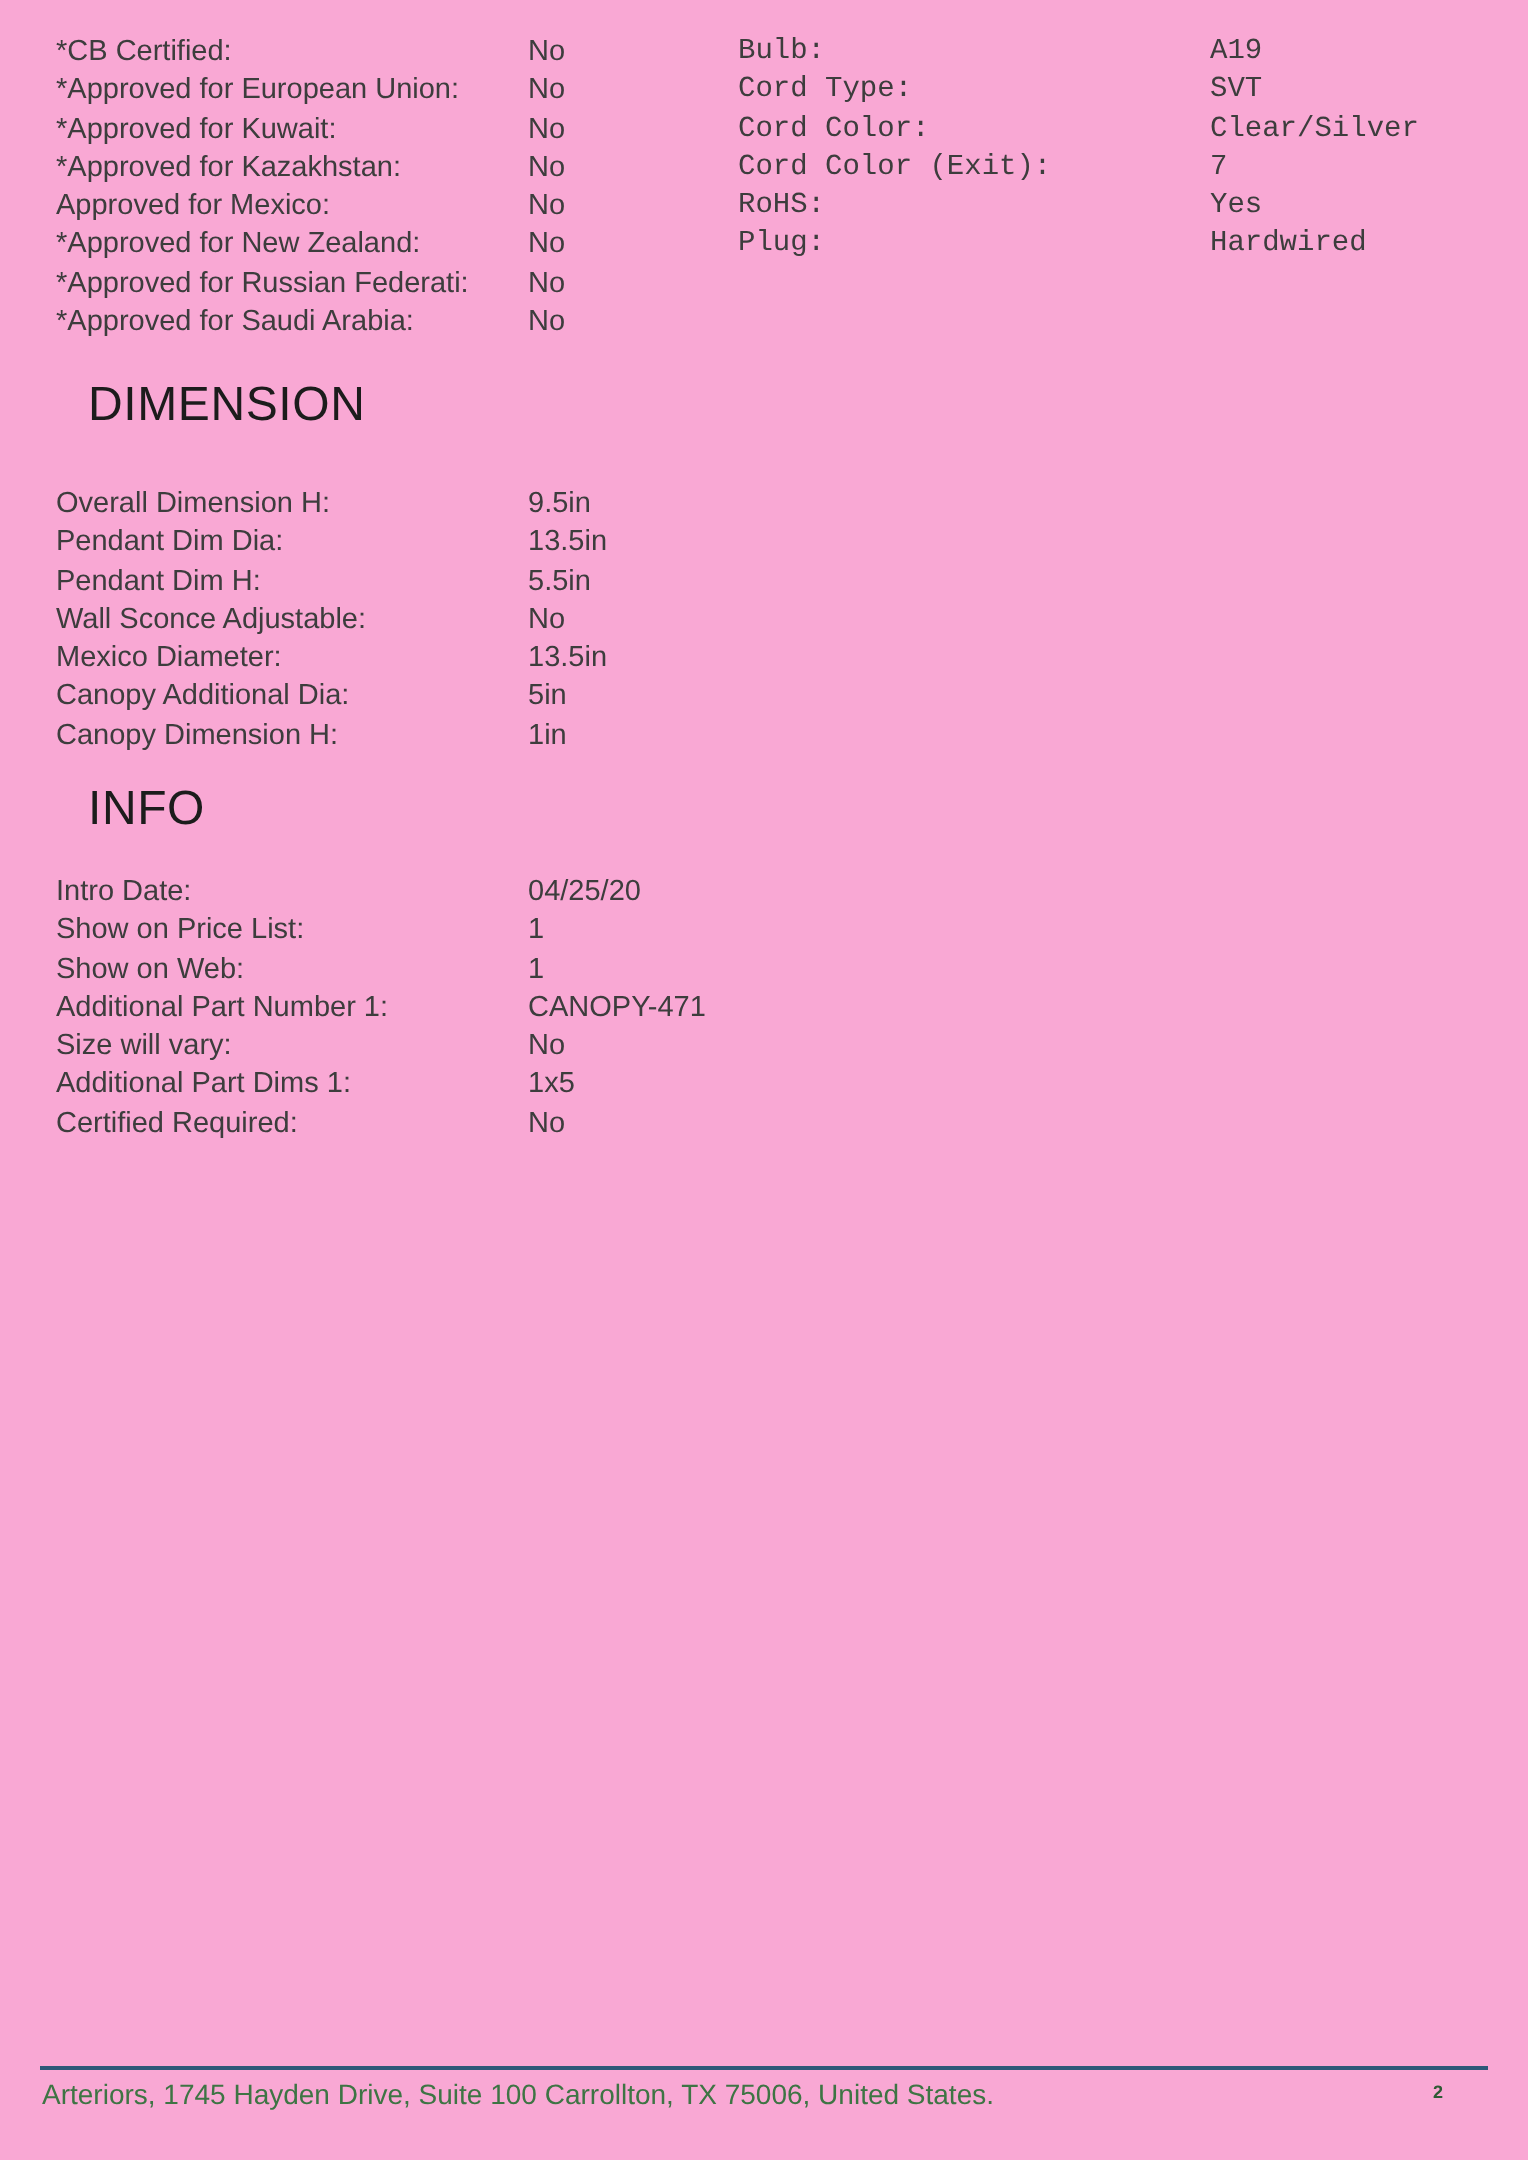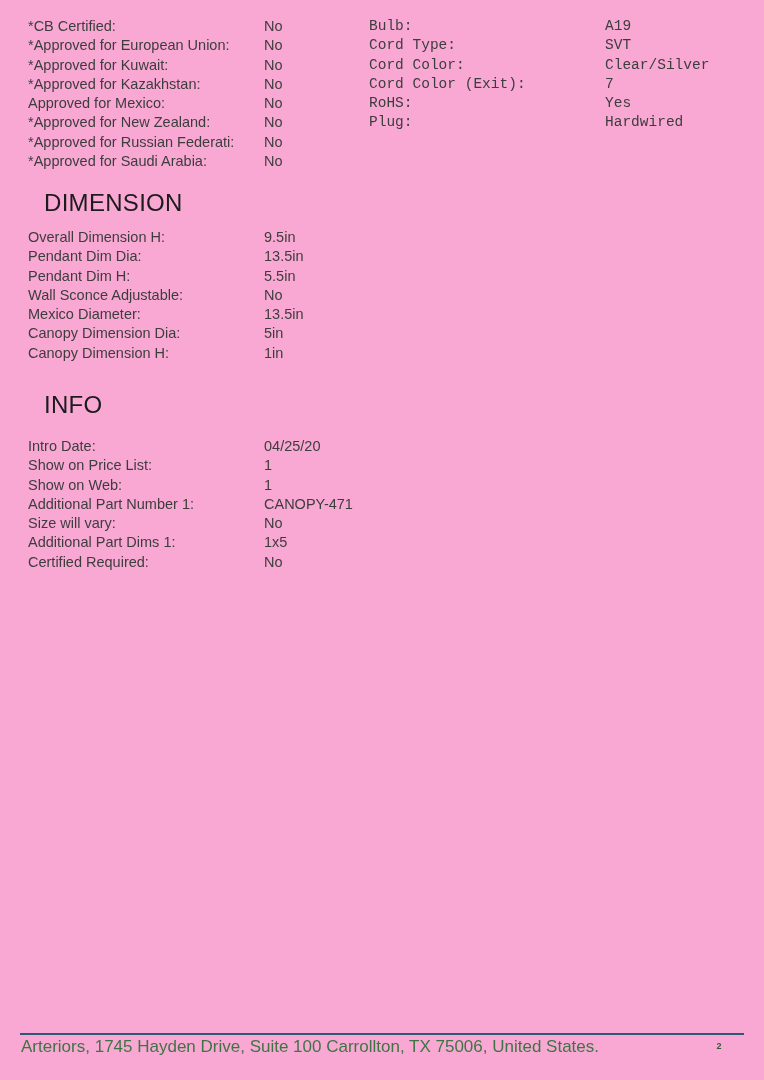--- a/index.html
+++ b/index.html
@@ -38,37 +38,37 @@
     color: #1c1c1c;
     letter-spacing: 0.3px;
     line-height: 30px;
     margin-left: 16px;
   }
   #dimension-title { top: 188px; }
   #info-title      { top: 390px; }
 
   
   .section-rows { position: absolute; left: 28px; width: 440px; }
-  #dimension-rows { top: 228px; }
+  #dimension-rows { top: 243px; }
   #info-rows      { top: 437px; }
 
   
   .footer-rule {
     position: absolute;
     left: 20px;
     top: 1033px;
     width: 724px;
     height: 2px;
     background: #2e5878;
   }
   .footer-address {
     position: absolute;
     left: 21px;
     top: 1040px;
-    font-size: 17px;
+    font-size: 14px;
     line-height: 14px;
     color: #3e7444;
     white-space: nowrap;
   }
   .footer-page-number {
     position: absolute;
     left: 712px;
     top: 1040px;
     width: 14px;
     text-align: center;
@@ -184,21 +184,21 @@
         <span class="label">Wall Sconce Adjustable:</span>
         <span class="value">No</span>
       </div>
 
       <div class="row">
         <span class="label">Mexico Diameter:</span>
         <span class="value">13.5in</span>
       </div>
 
       <div class="row">
-        <span class="label">Canopy Dimension Dia:</span>
+        <span class="label">Canopy Additional Dia:</span>
         <span class="value">5in</span>
       </div>
 
       <div class="row">
         <span class="label">Canopy Dimension H:</span>
         <span class="value">1in</span>
       </div>
     </div>
 
   <h1 class="section-title" id="info-title">INFO</h1>

